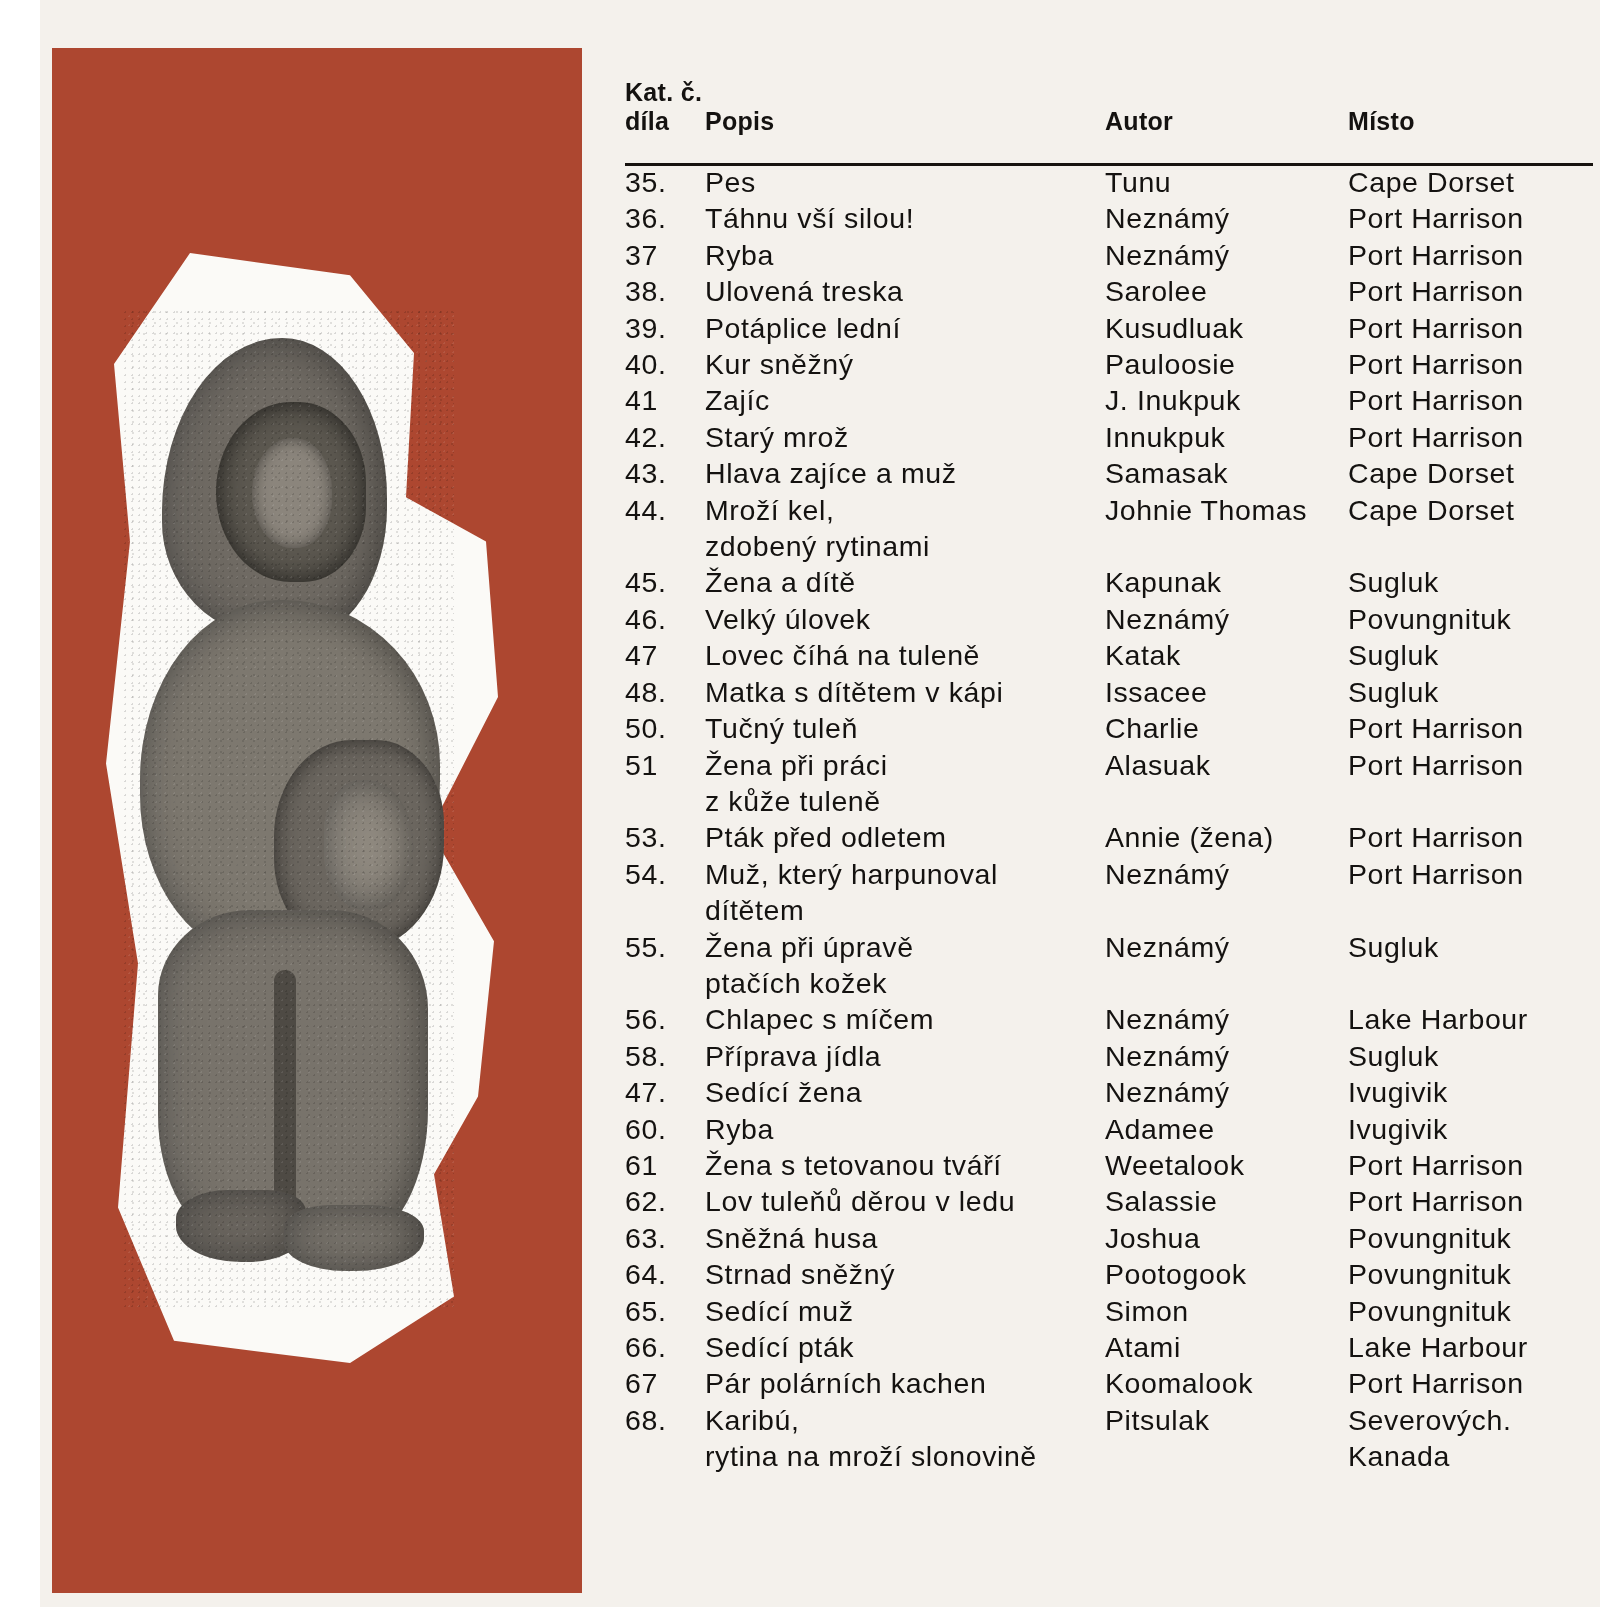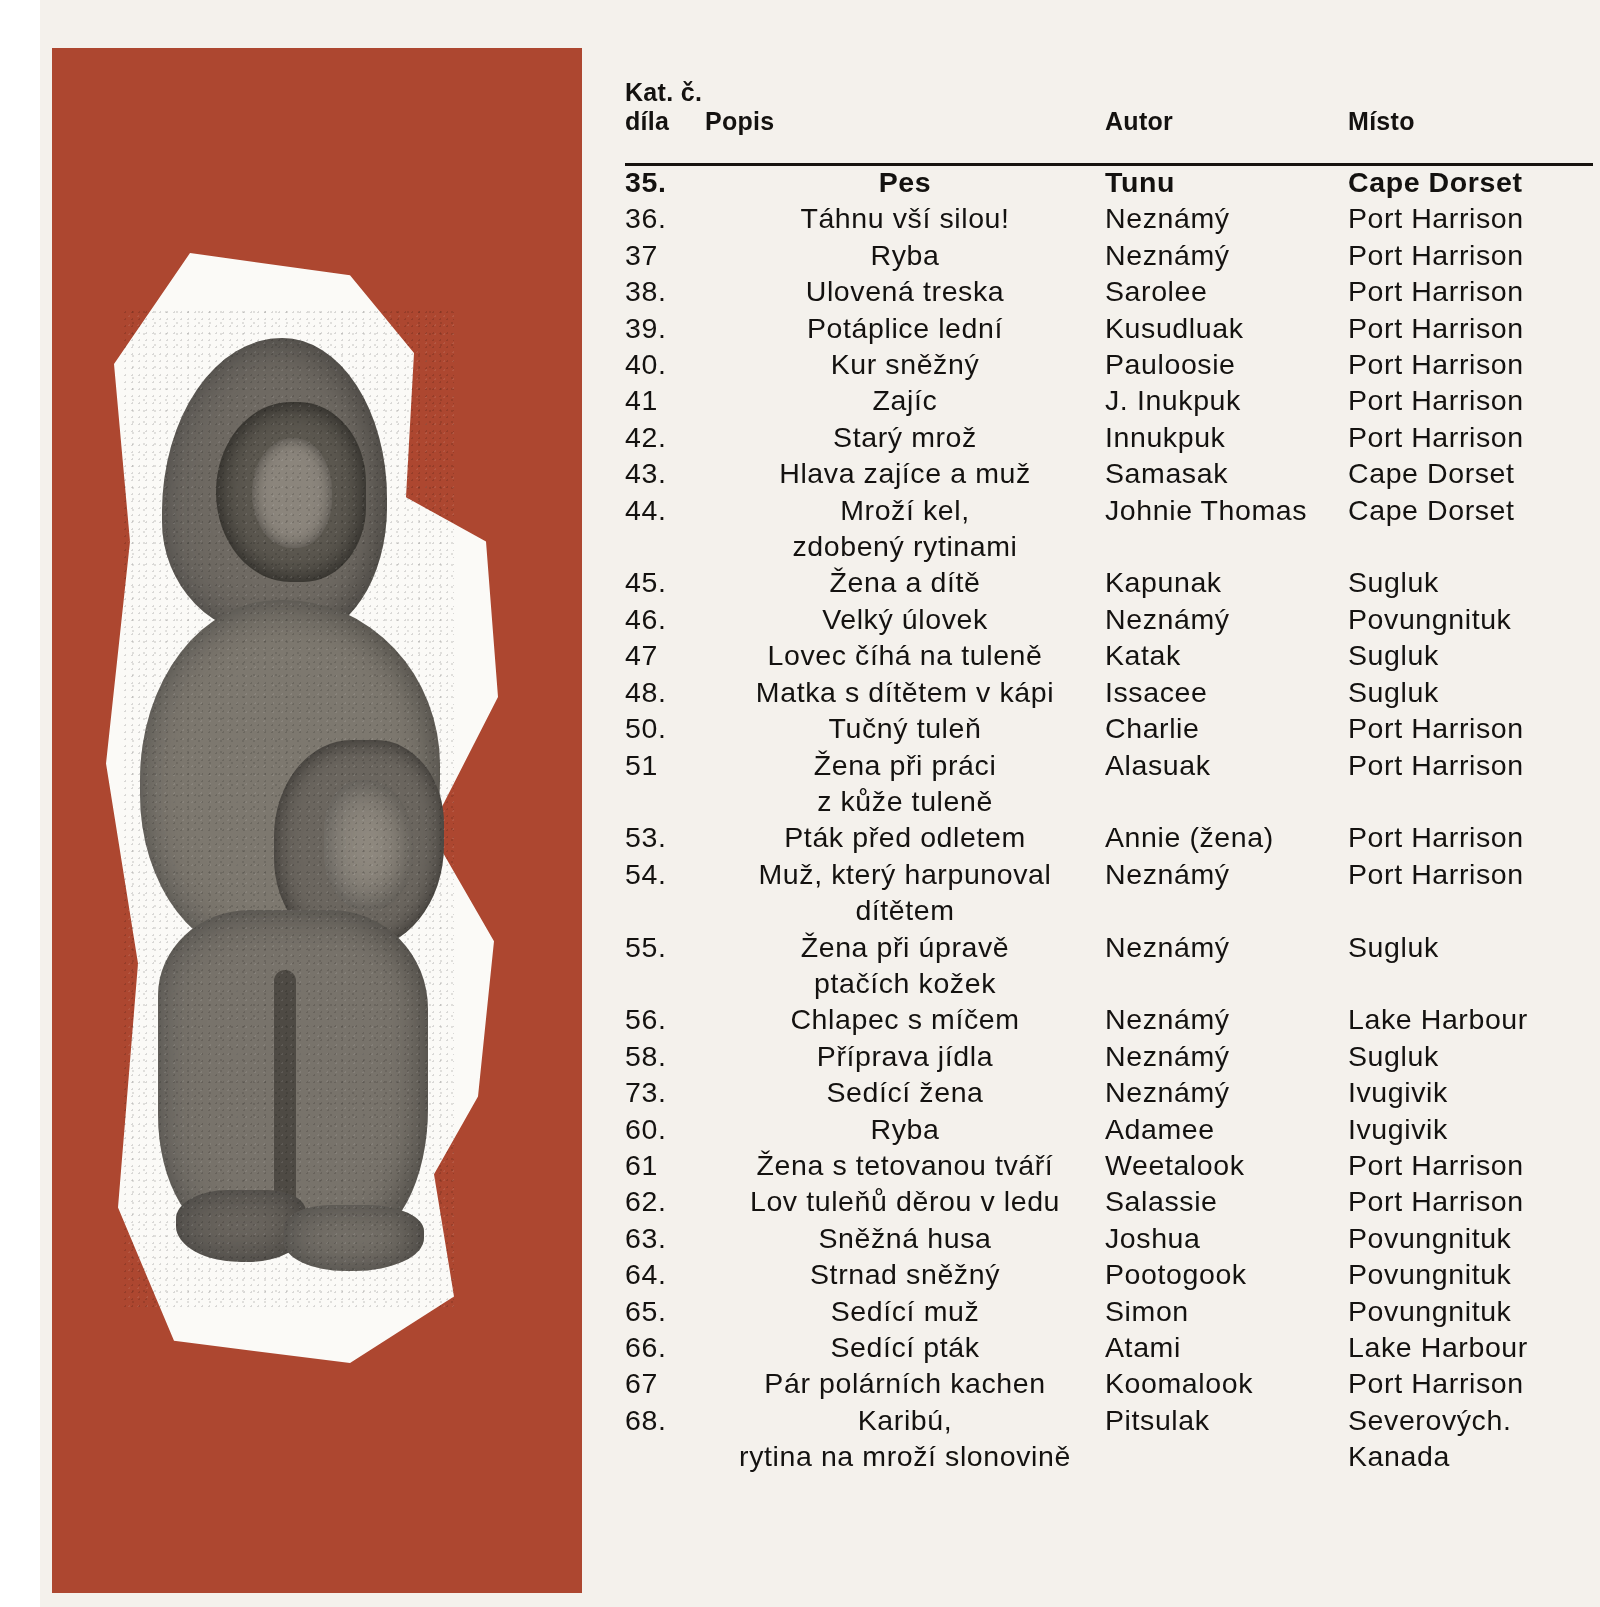--- a/index.html
+++ b/index.html
@@ -160,26 +160,26 @@
   table.catalog tbody td {
     font-size: 28.5px;
     line-height: 36.4px;
     padding: 0;
     vertical-align: top;
     white-space: nowrap;
     font-weight: 400;
     letter-spacing: 0.6px;
   }
   td.num { padding-right: 14px; text-align: left; }
-  td.desc { padding-right: 10px; text-align: center; }
+  td.desc { padding-right: 10px; }
   td.author { padding-right: 8px; }
   td.place { }
   tr.cont td.desc, tr.cont td.place { }
   .thead-kat { line-height: 29px; }
-  #list tbody tr:first-child td { padding-top: 22px; font-weight: bold; }
+  #list tbody tr:first-child td { padding-top: 22px; }
 </style>
 </head>
 <body>
 
 <div id="page">
 
   <div id="plate">
     <div id="plate-paper"></div>
     <div id="sculpture">
       <div class="stone hood"></div>
@@ -362,21 +362,21 @@
             <td class="author">Neznámý</td>
             <td class="place">Lake Harbour</td>
           </tr>
           <tr>
             <td class="num">58.</td>
             <td class="desc">Příprava jídla</td>
             <td class="author">Neznámý</td>
             <td class="place">Sugluk</td>
           </tr>
           <tr>
-            <td class="num">73.</td>
+            <td class="num">47.</td>
             <td class="desc">Sedící žena</td>
             <td class="author">Neznámý</td>
             <td class="place">Ivugivik</td>
           </tr>
           <tr>
             <td class="num">60.</td>
             <td class="desc">Ryba</td>
             <td class="author">Adamee</td>
             <td class="place">Ivugivik</td>
           </tr>

